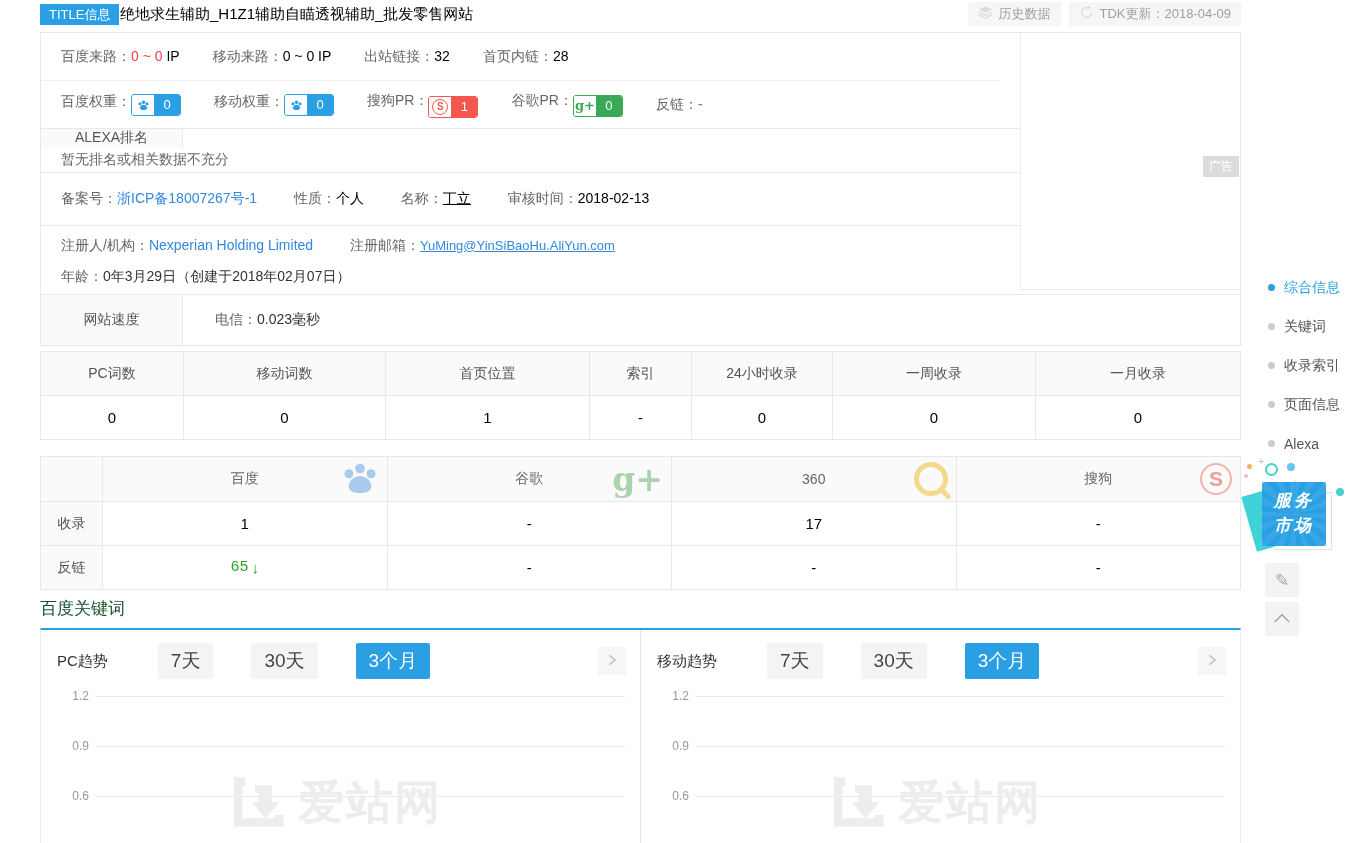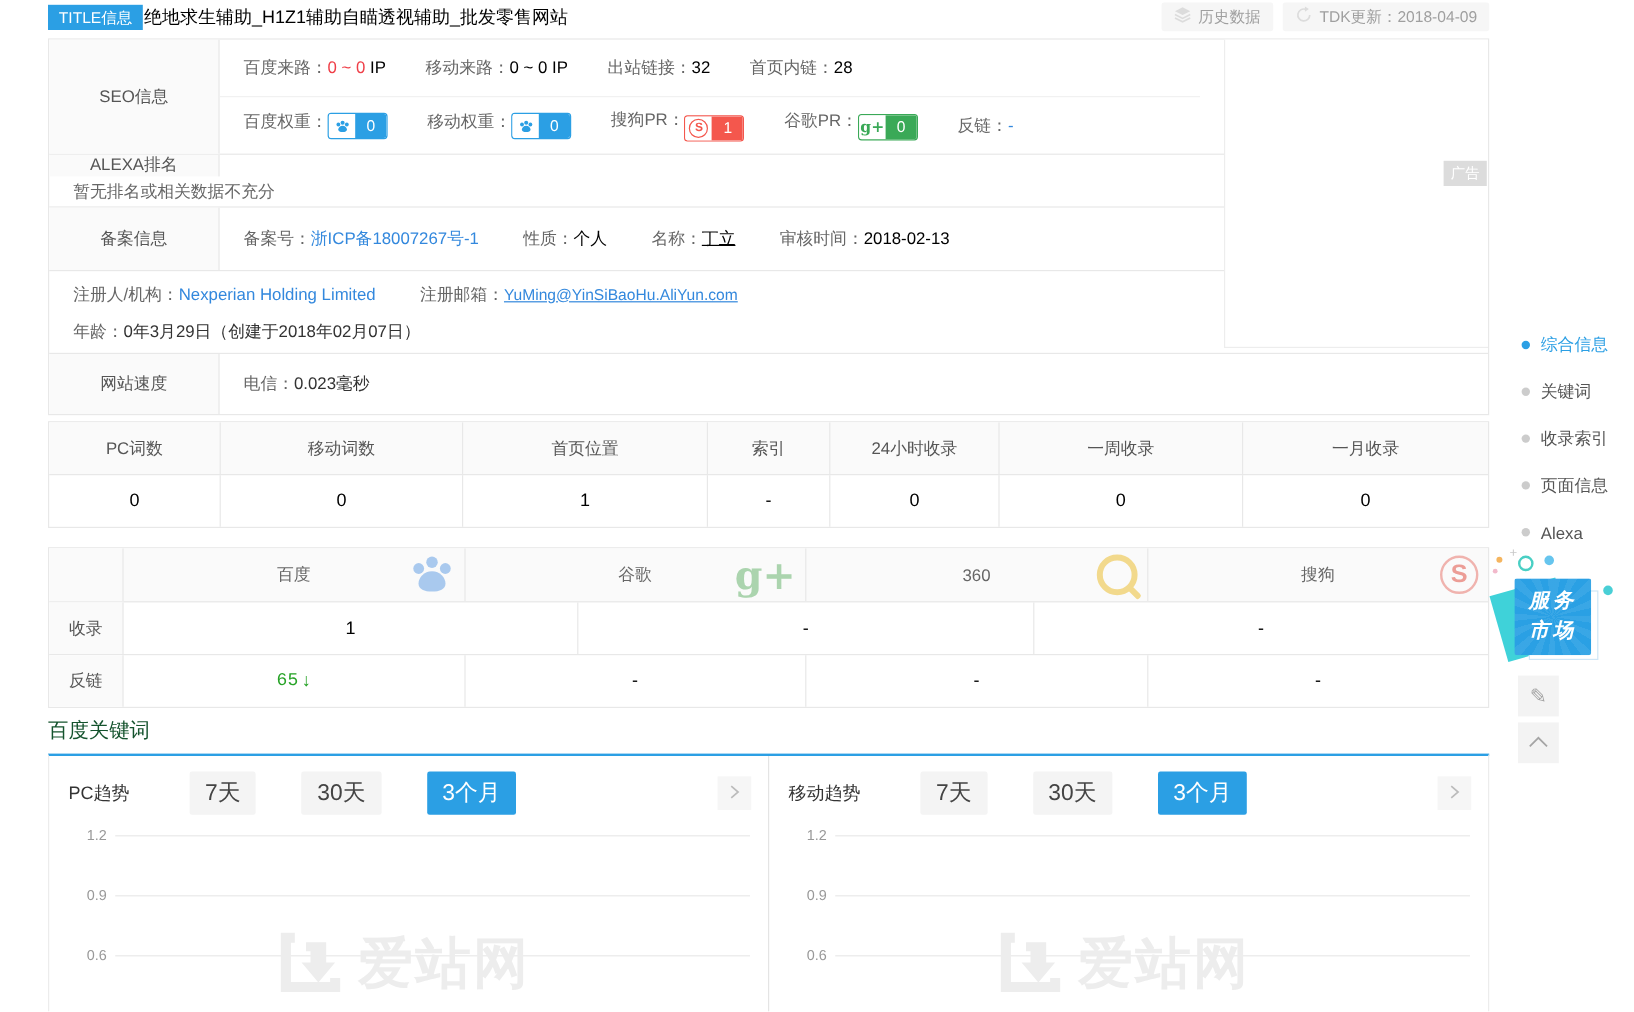--- a/index.html
+++ b/index.html
@@ -34,21 +34,21 @@
   .kv{margin-right:33px;color:#666;white-space:nowrap;}
   .kv .val{color:#000;}
   .red{color:#ef3f48;}
   .blu{color:#3388dd;text-decoration:none;}
   .mail{color:#3388dd;text-decoration:underline;font-size:13px;}
   .uline{color:#000;text-decoration:underline;}
   .line2{line-height:30px;color:#666;}
   .line2 .val{color:#333;}
   .ad-box{position:absolute;top:0;right:0;width:220px;height:257px;background:#fff;
     border-left:1px solid #ededed;border-bottom:1px solid #ededed;box-sizing:border-box;z-index:3;}
-  .ad-tag{position:absolute;right:1px;top:101px;background:#dcdcdc;color:#fff;
+  .ad-tag{position:absolute;right:1px;top:123px;background:#dcdcdc;color:#fff;
     font-size:12px;padding:2px 6px;}
   
   .wbadge{display:inline-flex;align-items:center;border:1px solid var(--bc);border-radius:3px;
     overflow:hidden;height:20px;vertical-align:-5px;}
   .wbadge .bi{width:22px;height:20px;background:#fff;display:flex;align-items:center;
     justify-content:center;color:var(--bc);}
   .wbadge .bn{min-width:14px;padding:0 6px;height:20px;line-height:20px;background:var(--bc);
     color:#fff;font-size:13px;text-align:center;}
   .s-dot{width:14px;height:14px;border:1px solid currentColor;border-radius:50%;
     font-size:10px;line-height:14px;text-align:center;font-weight:bold;}
@@ -156,21 +156,20 @@
     <span>TDK更新：2018-04-09</span>
   </button>
 </div>
 
 <div class="info-table" style="position:absolute;">
   <div class="ad-box">
     <span class="ad-tag">广告</span>
   </div>
 
   <div class="irow seo">
-    <div class="ilabel">SEO信息</div>
     <div class="icontent nopad pad-ad">
       <div class="seo-sub first">
         <span class="kv"><span>百度来路：</span><span class="red">0 ~ 0</span><span class="val"> IP</span></span>
         <span class="kv"><span>移动来路：</span><span class="val">0 ~ 0</span><span class="val"> IP</span></span>
         <span class="kv"><span>出站链接：</span><span class="val">32</span></span>
         <span class="kv"><span>首页内链：</span><span class="val">28</span></span>
       </div>
       <div class="seo-sub">
         <span class="kv"><span>百度权重：</span><span class="wbadge" style="--bc:#2b9fe4">
               <span class="bi">
@@ -212,21 +211,20 @@
   </div>
 
   <div class="irow alexa">
     <div class="ilabel">ALEXA排名</div>
     <div class="icontent pad-ad">
       <span style="color:#666;">暂无排名或相关数据不充分</span>
     </div>
   </div>
 
   <div class="irow icp">
-    <div class="ilabel">备案信息</div>
     <div class="icontent pad-ad">
       <div style="white-space:nowrap;">
         <span class="kv"><span>备案号：</span><a class="blu" href="#">浙ICP备18007267号-1</a></span>
         <span class="kv"><span>性质：</span><span class="val">个人</span></span>
         <span class="kv"><span>名称：</span><a href="#" class="uline">丁立</a></span>
         <span class="kv"><span>审核时间：</span><span class="val">2018-02-13</span></span>
       </div>
     </div>
   </div>
 
@@ -238,21 +236,21 @@
       </div>
       <div class="line2">
         <span>年龄：</span><span class="val">0年3月29日（创建于2018年02月07日）</span>
       </div>
     </div>
   </div>
 
   <div class="irow speed">
     <div class="ilabel">网站速度</div>
     <div class="icontent">
-      <span><span style="color:#666;">电信：</span><span class="val">0.023毫秒</span></span>
+      <span><span style="color:#666;margin-left:12px;">电信：</span><span class="val">0.023毫秒</span></span>
     </div>
   </div>
 </div>
 
 <div class="stats">
   <div class="srow head">
     <div class="scell c0">PC词数</div>
     <div class="scell c1">移动词数</div>
     <div class="scell c2">首页位置</div>
     <div class="scell c3">索引</div>
@@ -299,20 +297,21 @@
       <span>搜狗</span>
       <span class="eicon">
           <span class="s-big">S</span>
         </span>
     </div>
   </div>
   <div class="erow vals mid">
     <div class="ecorner">收录</div>
     <div class="ecell">1</div>
     <div class="ecell">-</div>
+    <div class="ecell">17</div>
     <div class="ecell">-</div>
   </div>
   <div class="erow vals">
     <div class="ecorner">反链</div>
     <div class="ecell">
       <span class="grn">65</span>
       <span class="arrow">↓</span>
     </div>
     <div class="ecell">-</div>
     <div class="ecell">-</div>

